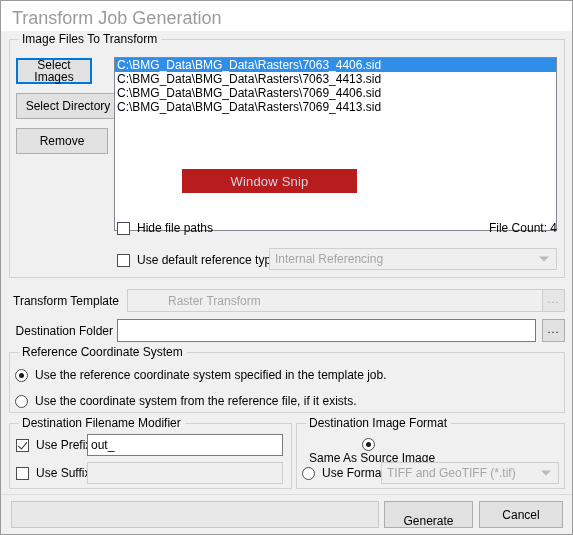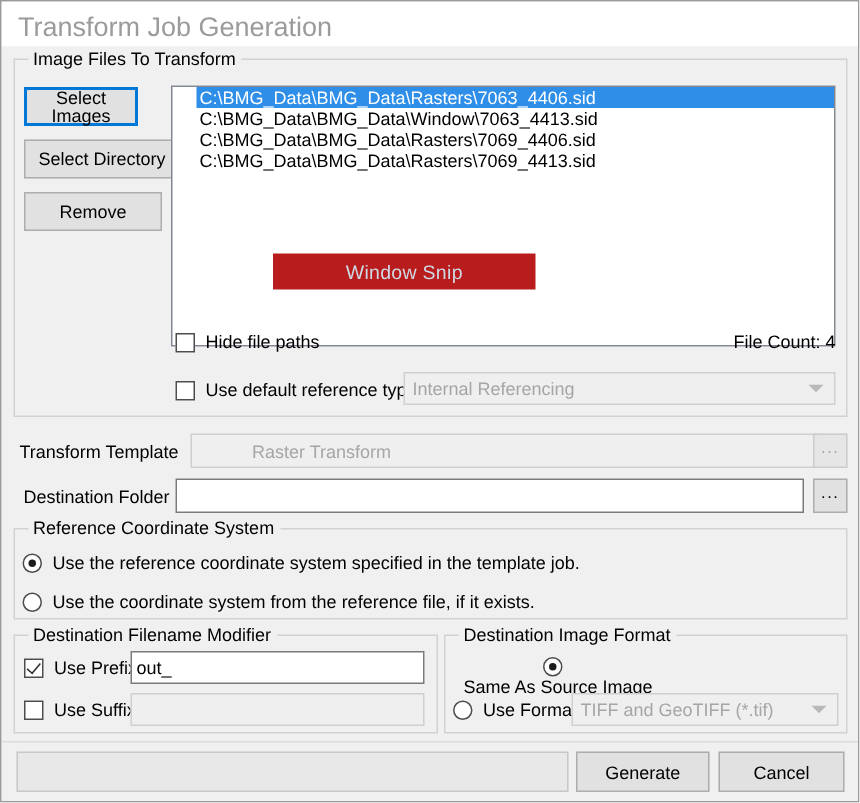--- a/index.html
+++ b/index.html
@@ -104,21 +104,20 @@
     border: 1px solid #828790;
     overflow: hidden;
   }
   .file-row {
     height: 14px;
     line-height: 14px;
     padding-left: 2px;
     font-size: 12px;
     color: #000000;
     white-space: nowrap;
-    margin-left: 16px;
   }
   .file-row.selected {
     background: #2f8ee8;
     color: #ffffff;
   }
   
   #snip-badge {
     position: absolute;
     box-sizing: border-box;
     background: #b91c1c;
@@ -277,21 +276,21 @@
     </div>
     <div class="btn" style="left:15px; top:62px; width:104px; height:26px;">
       <span>Select Directory</span>
     </div>
     <div class="btn" style="left:15px; top:97px; width:92px; height:26px;">
       <span>Remove</span>
     </div>
 
     <div id="filelist" style="left:113px; top:26px; width:443px; height:174px;">
       <div class="file-row selected">C:\BMG_Data\BMG_Data\Rasters\7063_4406.sid</div>
-      <div class="file-row">C:\BMG_Data\BMG_Data\Window\7063_4413.sid</div>
+      <div class="file-row">C:\BMG_Data\BMG_Data\Rasters\7063_4413.sid</div>
       <div class="file-row">C:\BMG_Data\BMG_Data\Rasters\7069_4406.sid</div>
       <div class="file-row">C:\BMG_Data\BMG_Data\Rasters\7069_4413.sid</div>
 
       <div id="snip-badge" style="left:67px; top:111px; width:175px; height:24px;">
         <span>Window Snip</span>
       </div>
     </div>
 
     <div class="check-row" style="left:116px; top:190px;">
       <span class="cbox"></span>
@@ -371,21 +370,21 @@
       <span>TIFF and GeoTIFF (*.tif)</span>
       <span class="arrow"></span>
     </div>
 
     <div id="footer-sep"></div>
 
     <div id="statusbar" style="left:10px; top:470px; width:368px; height:27px;">
       <span></span>
     </div>
 
-    <div class="btn" style="left:383px; top:470px; width:89px; height:27px;">
+    <div class="btn" style="left:383px; top:470px; width:89px; height:27px;align-items:flex-end;">
       <span>Generate</span>
     </div>
     <div class="btn" style="left:478px; top:470px; width:84px; height:27px;">
       <span>Cancel</span>
     </div>
 
   </div>
 </div>
 
 </body></html>

